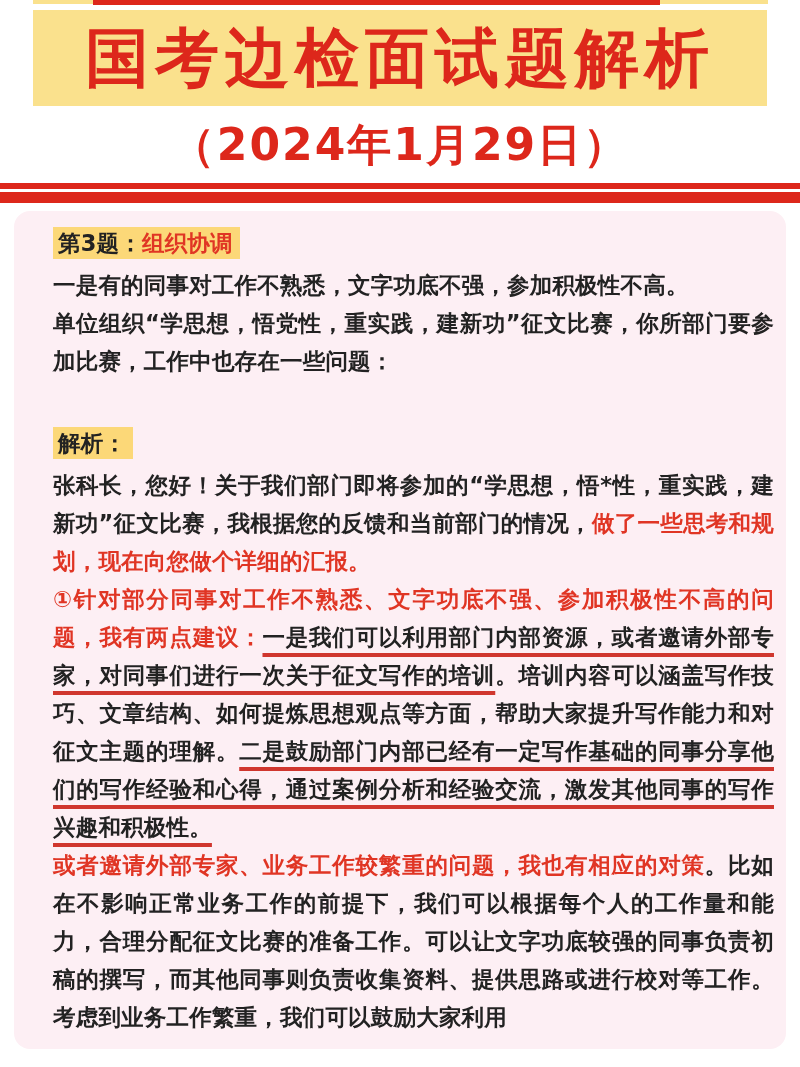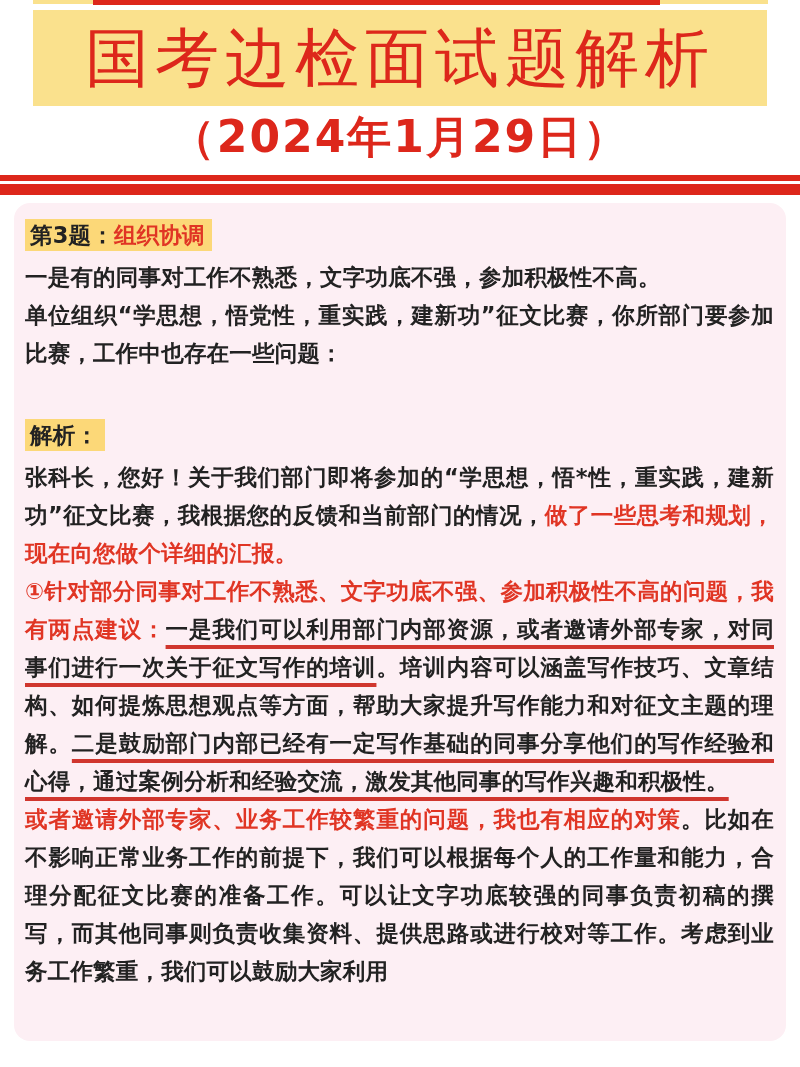--- a/index.html
+++ b/index.html
@@ -22,43 +22,43 @@
   
   .strip-yellow{position:absolute;top:0;left:33px;width:735px;height:4px;background:var(--yellow_box);}
   .strip-red{position:absolute;top:0;left:93px;width:567px;height:5px;background:var(--red_main);}
   
   .title-box{
     margin:10px auto 0;width:734px;height:96px;
     background:var(--yellow_box);
     display:flex;align-items:center;justify-content:center;
   }
   .title-box span{
-    color:var(--red_main);font-size:64px;font-weight:400;
+    color:var(--red_main);font-size:64px;font-weight:700;
     letter-spacing:6px;white-space:nowrap;
   }
   .date-line{
-    margin-top:2px;text-align:center;
+    margin-top:10px;text-align:center;
     color:var(--red_main);font-size:44px;font-weight:800;letter-spacing:2px;
     height:58px;line-height:58px;
   }
   .divider{margin-top:9px;}
   .divider .d1{height:6px;background:var(--red_main);}
   .divider .d2{height:11px;background:var(--red_main);margin-top:3px;}
   
   .panel{
     margin:8px 14px 0;
     width:772px;height:838px;
     background:var(--panel_pink);
     border-radius:16px;
     padding:13px 12px 0 11px;
     color:var(--ink);
   }
   .panel p{
     font-size:22.5px;font-weight:600;line-height:38px;
-    text-align:justify;letter-spacing:0.2px;
+    text-align:justify;letter-spacing:0.2px;margin-left:28px;
   }
   mark.hl{
     background:var(--yellow_hl);
     padding:3px 7px 3px 5px;
     font-weight:800;color:var(--ink);
   }
   .label-line{margin-bottom:4px;}
   .analysis-label-line{margin-top:44px;margin-bottom:4px;}
   .red{color:var(--red_text);}
   .u{

